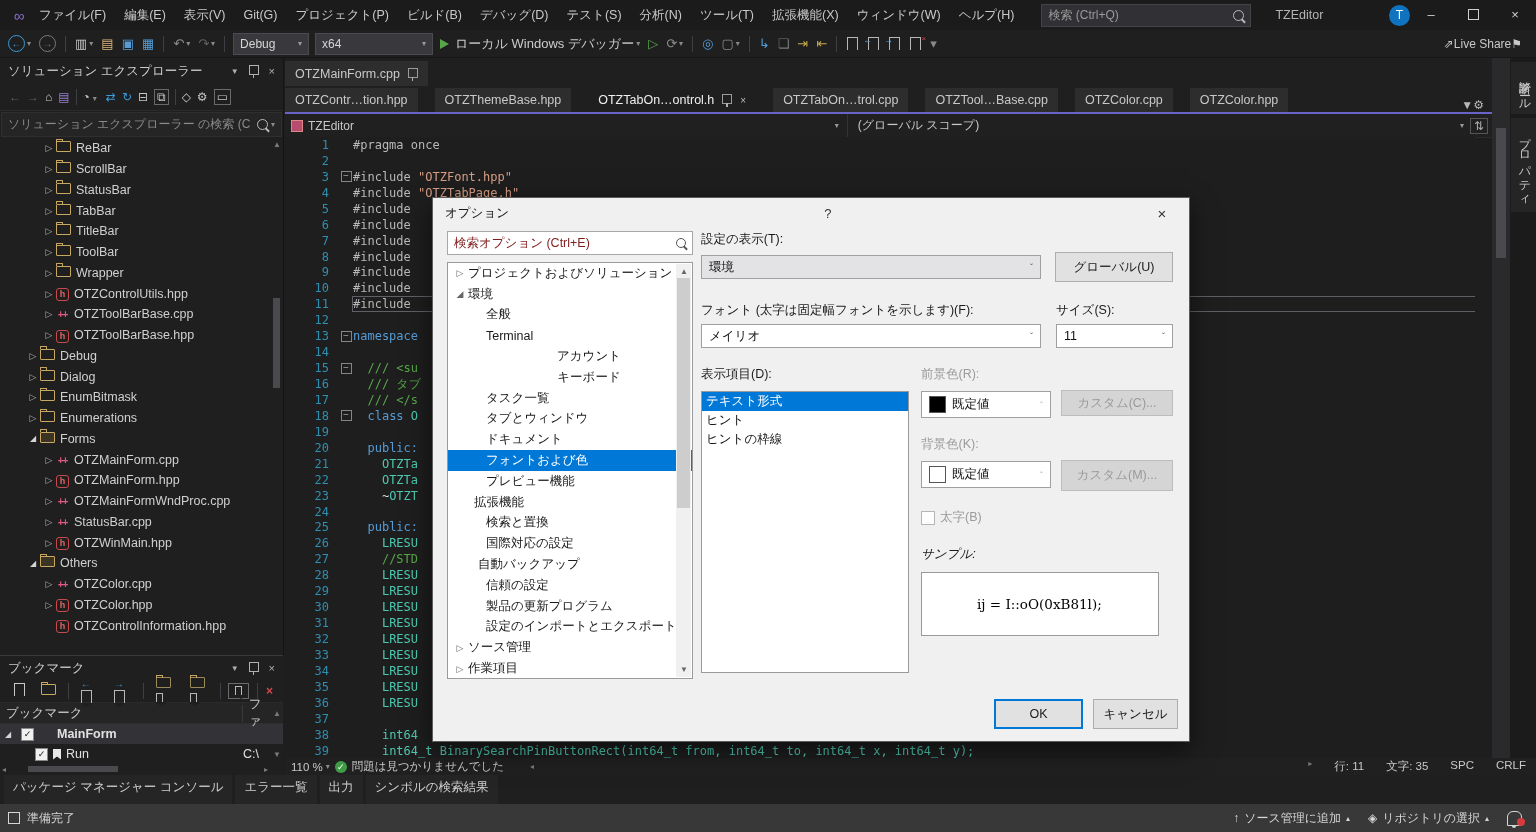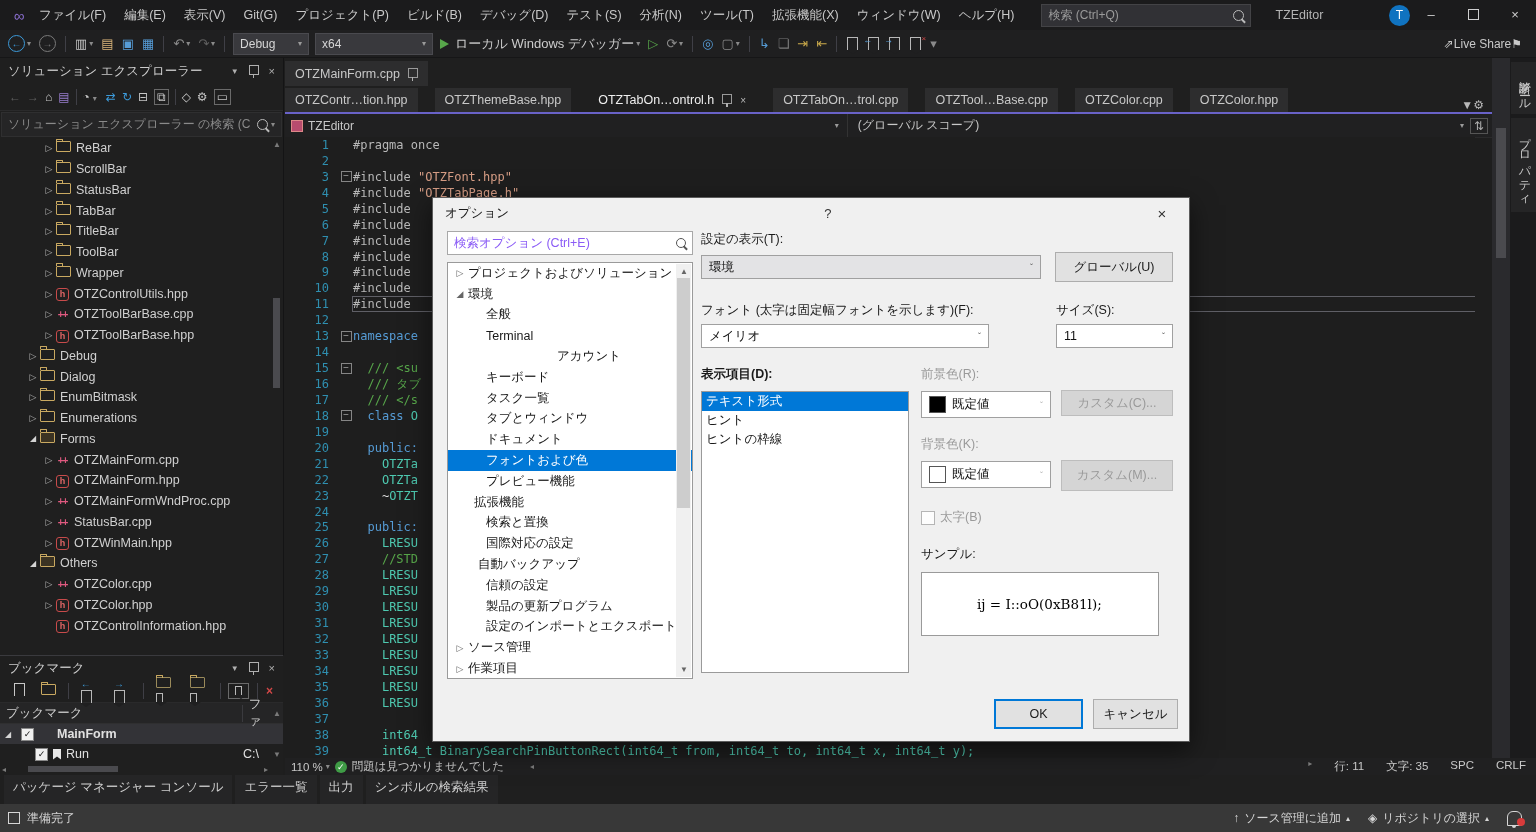--- a/index.html
+++ b/index.html
@@ -119,21 +119,21 @@
   #statusbar .rgt .sbi{margin-right:18px;display:flex;align-items:center;}
   .bell{position:relative;width:13px;height:13px;border:1.5px solid #d6d6d6;border-radius:6px 6px 0 0;margin-right:14px;}
   .bell::after{content:"";position:absolute;left:3.5px;top:13px;width:4px;height:3px;background:#d6d6d6;border-radius:0 0 2px 2px;}
   .belldot{position:absolute;right:-4px;top:6px;width:8px;height:8px;background:#d83b3b;border-radius:50%;}
   
   #dlg{left:432px;top:197px;width:758px;height:545px;background:#f0f0f0;border:1px solid #5c5c5c;
        box-shadow:0 8px 24px rgba(0,0,0,.55);color:#1a1a1a;font-size:12.5px;box-sizing:border-box;}
   #dlgTitle{height:30px;display:flex;align-items:center;padding:0 12px;}
   #dlgTitle .dico{margin-left:auto;color:#333;width:30px;text-align:center;font-size:13px;}
   #dlgSearch{position:absolute;left:14px;top:33px;width:246px;height:24px;background:#ffffff;border:1px solid #a8a8a8;
-             display:flex;align-items:center;padding:0 6px;color:#8b5cf6;box-sizing:border-box;}
+             display:flex;align-items:center;padding:0 6px;color:#7f1d1d;box-sizing:border-box;}
   .magd{width:8px;height:8px;border:1.5px solid #555;border-radius:50%;position:relative;}
   .magd::after{content:"";position:absolute;width:5px;height:1.5px;background:#555;transform:rotate(45deg);left:6px;top:8px;}
   #dlgTree{position:absolute;left:14px;top:64px;width:246px;height:417px;background:#ffffff;border:1px solid #9a9a9a;overflow:hidden;box-sizing:border-box;}
   .dtrow{height:20.8px;display:flex;align-items:center;white-space:nowrap;color:#1a1a1a;}
   .dtrow .darr{width:16px;text-align:center;color:#666;font-size:9px;flex:none;}
   .dtrow.sel{background:#0078d7;color:#ffffff;}
   #dlgTreeScroll{position:absolute;right:1px;top:1px;width:15px;height:413px;background:#f0f0f0;}
   #dlgTreeScroll .sarr{position:absolute;left:4px;color:#666;font-size:8px;}
   #dlgTreeScroll .thumb{position:absolute;left:1px;top:14px;width:13px;height:230px;background:#cdcdcd;}
   .dlabel{position:absolute;color:#1a1a1a;}
@@ -830,21 +830,21 @@
             <span>全般</span>
           </div>
           <div class="dtrow" style="padding-left: 22px;">
             <span class="darr"></span>
             <span>Terminal</span>
           </div>
           <div class="dtrow" style="padding-left: 22px; justify-content: center;">
             <span class="darr"></span>
             <span>アカウント</span>
           </div>
-          <div class="dtrow" style="padding-left: 22px;">
+          <div class="dtrow" style="padding-left: 22px; justify-content: center;">
             <span class="darr"></span>
             <span>キーボード</span>
           </div>
           <div class="dtrow" style="padding-left: 22px;">
             <span class="darr"></span>
             <span>タスク一覧</span>
           </div>
           <div class="dtrow" style="padding-left: 22px;">
             <span class="darr"></span>
             <span>タブとウィンドウ</span>
@@ -908,31 +908,31 @@
     <span class="dlabel" style="left:268px;top:33px;">設定の表示(T):</span>
     <div class="dcombo" style="left:268px;top:57px;width:340px;height:24px;background:#e3e3e5;">
       <span>環境</span>
       <span class="dd">ˇ</span>
     </div>
     <div class="dbtn" style="left:622px;top:54px;width:118px;height:30px;">
       <span>グローバル(U)</span>
     </div>
 
     <span class="dlabel" style="left:268px;top:104px;">フォント (太字は固定幅フォントを示します)(F):</span>
-    <div class="dcombo" style="left:268px;top:126px;width:288px;height:24px;">
+    <div class="dcombo" style="left:268px;top:126px;width:340px;height:24px;">
       <span>メイリオ</span>
       <span class="dd">ˇ</span>
     </div>
     <span class="dlabel" style="left:623px;top:104px;">サイズ(S):</span>
     <div class="dcombo" style="left:623px;top:126px;width:117px;height:24px;">
       <span>11</span>
       <span class="dd">ˇ</span>
     </div>
 
-    <span class="dlabel" style="left:268px;top:168px;font-weight:bold;">表示項目(D):</span>
+    <span class="dlabel" style="left:268px;top:168px;">表示項目(D):</span>
     <div id="dispList">
         <div class="dlrow sel">テキスト形式</div>
         <div class="dlrow">ヒント</div>
         <div class="dlrow">ヒントの枠線</div>
       </div>
 
     <span class="dlabel dis" style="left:488px;top:168px;">前景色(R):</span>
     <div class="dcombo" style="left:488px;top:193px;width:130px;height:27px;">
       <span class="swatch" id="fgSwatch" style="background: rgb(0, 0, 0);"></span>
       <span>既定値</span>
@@ -950,21 +950,21 @@
     </div>
     <div class="dbtn dis" style="left:628px;top:262px;width:112px;height:31px;">
       <span>カスタム(M)...</span>
     </div>
 
     <div class="dchk" style="left:488px;top:311px;">
       <span class="box"></span>
       <span>太字(B)</span>
     </div>
 
-    <span class="dlabel" style="left:488px;top:348px;">サンプル:</span>
+    <span class="dlabel" style="left:488px;top:348px;font-style:italic;">サンプル:</span>
     <div id="sampleBox">
       <span>ij = I::oO(0xB81l);</span>
     </div>
 
     <div class="dbtn primary" style="left:561px;top:501px;width:89px;height:30px;">
       <span>OK</span>
     </div>
     <div class="dbtn" style="left:660px;top:501px;width:85px;height:30px;">
       <span>キャンセル</span>
     </div>

